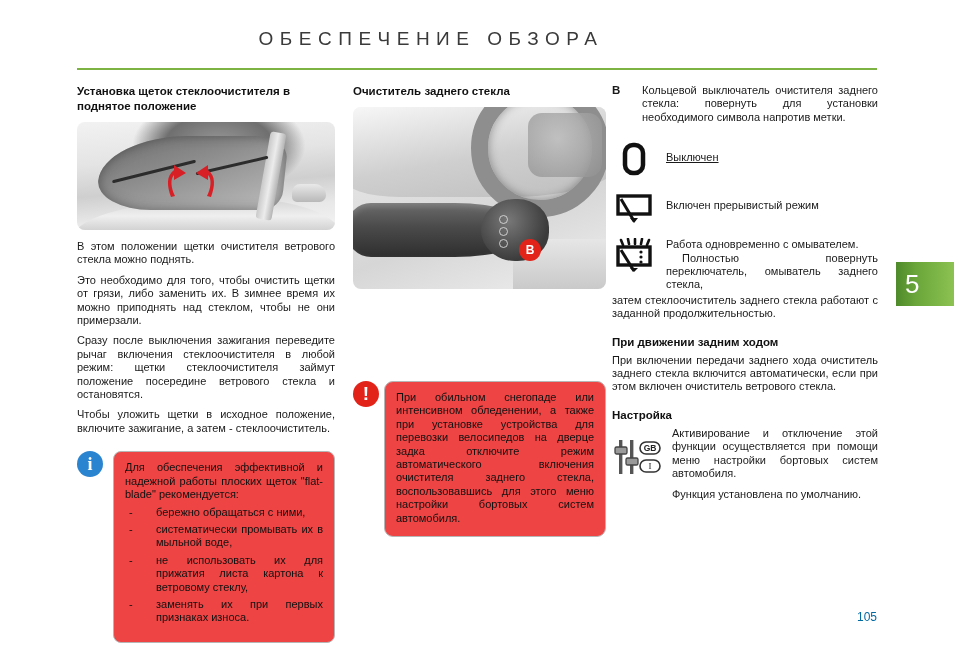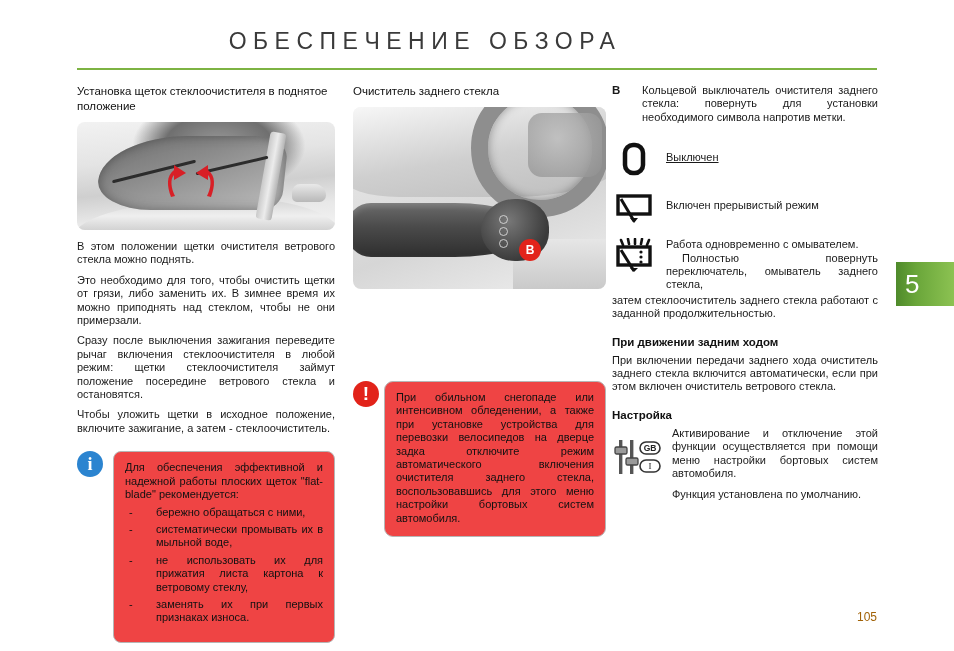--- a/index.html
+++ b/index.html
@@ -12,25 +12,25 @@
     background: #ffffff;
     font-family: "Liberation Sans", sans-serif;
     color: #1a1a1a;
     overflow: hidden;
     position: relative;
   }
 
   
   #page-title {
     position: absolute;
-    left: 0;
+    left: 6px;
     top: 28px;
     width: 850px;
     text-align: center;
-    font-size: 23px;
+    font-size: 19px;
     font-weight: 400;
     letter-spacing: 6.5px;
     color: #3a3a3a;
     font-family: "Liberation Sans", sans-serif;
   }
   #header-rule {
     position: absolute;
     left: 77px;
     top: 68px;
     width: 800px;
@@ -42,21 +42,21 @@
   .column {
     position: absolute;
     top: 84px;
   }
   #col-left  { left: 77px;  width: 258px; }
   #col-mid   { left: 353px; width: 253px; }
   #col-right { left: 612px; width: 266px; }
 
   h2.sec-heading {
     font-size: 11.5px;
-    font-weight: normal;
+    font-weight: bold;
     line-height: 15px;
     margin: 0 0 8px 0;
     color: #111;
   }
   h3.sub-heading {
     font-size: 11.5px;
     font-weight: bold;
     line-height: 15px;
     margin: 14px 0 4px 0;
     color: #111;
@@ -312,21 +312,21 @@
     box-sizing: border-box;
     font-family: "Liberation Sans", sans-serif;
   }
 
   
   #page-number {
     position: absolute;
     right: 77px;
     bottom: 27px;
     font-size: 12px;
-    color: #a16207;
+    color: #0369a1;
   }
 </style>
 </head>
 <body>
 
 <div id="page-title">ОБЕСПЕЧЕНИЕ ОБЗОРА</div>
 <div id="header-rule"></div>
 
 <div class="column" id="col-left">
 

